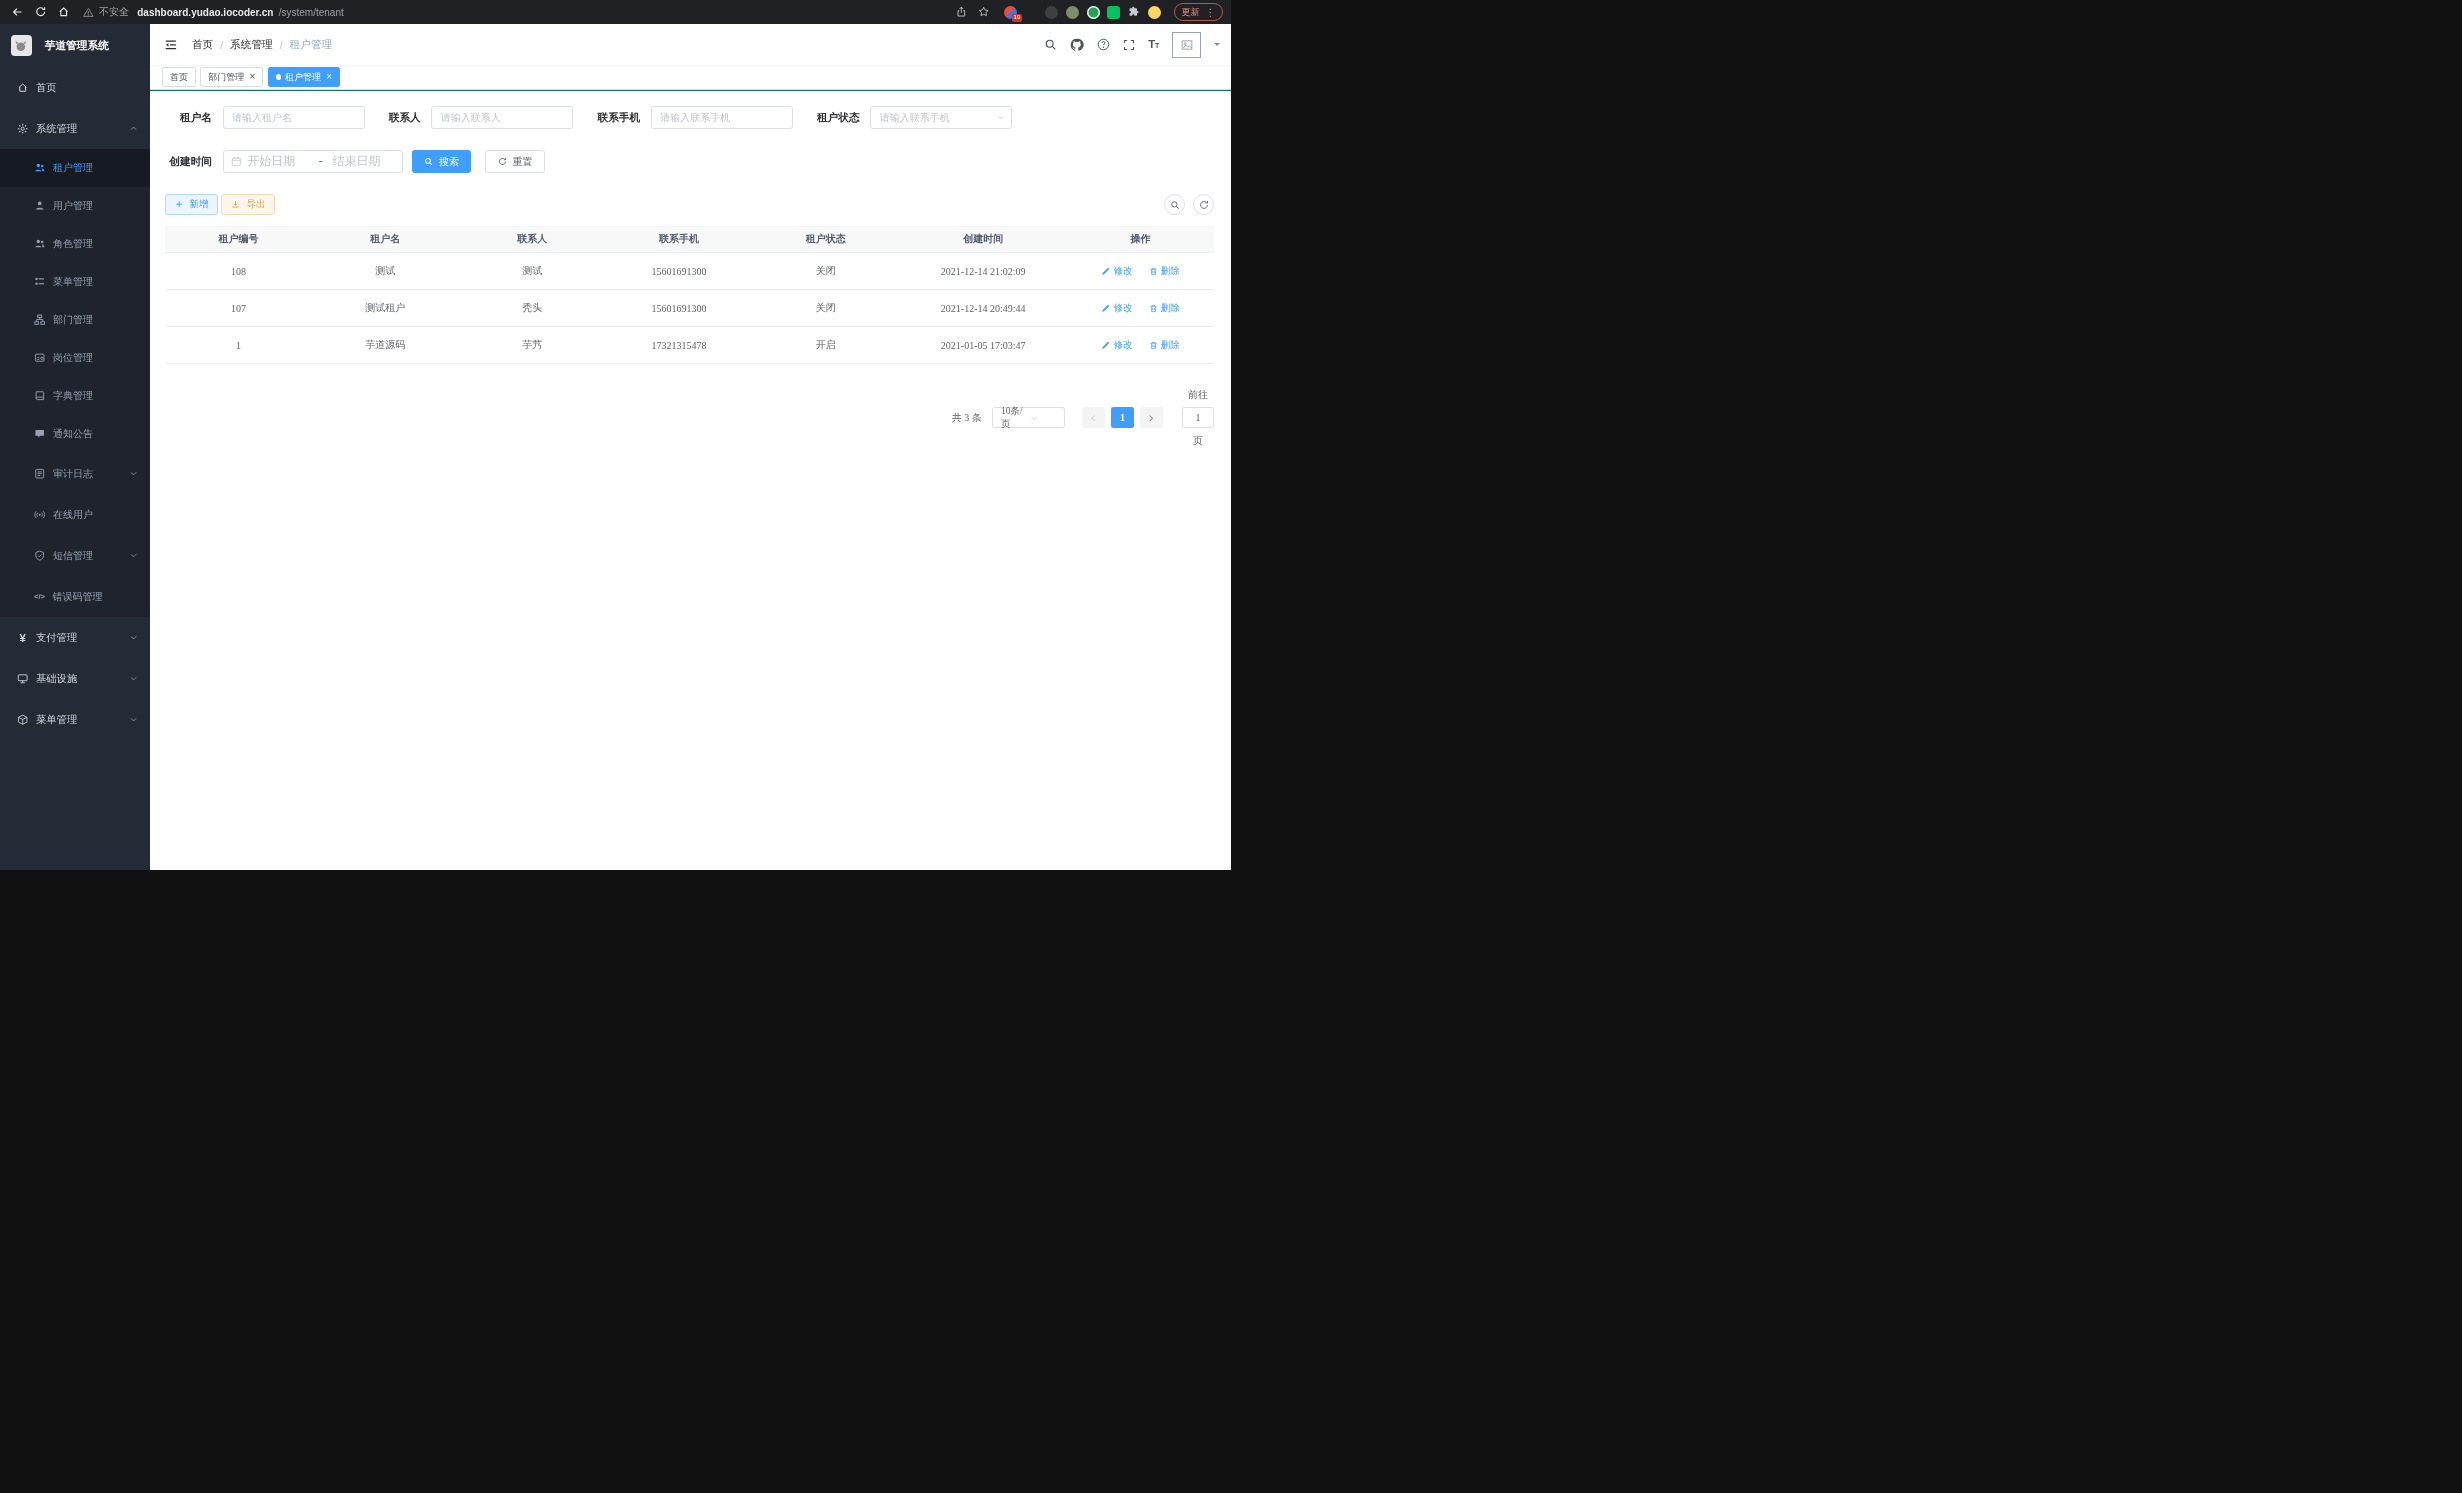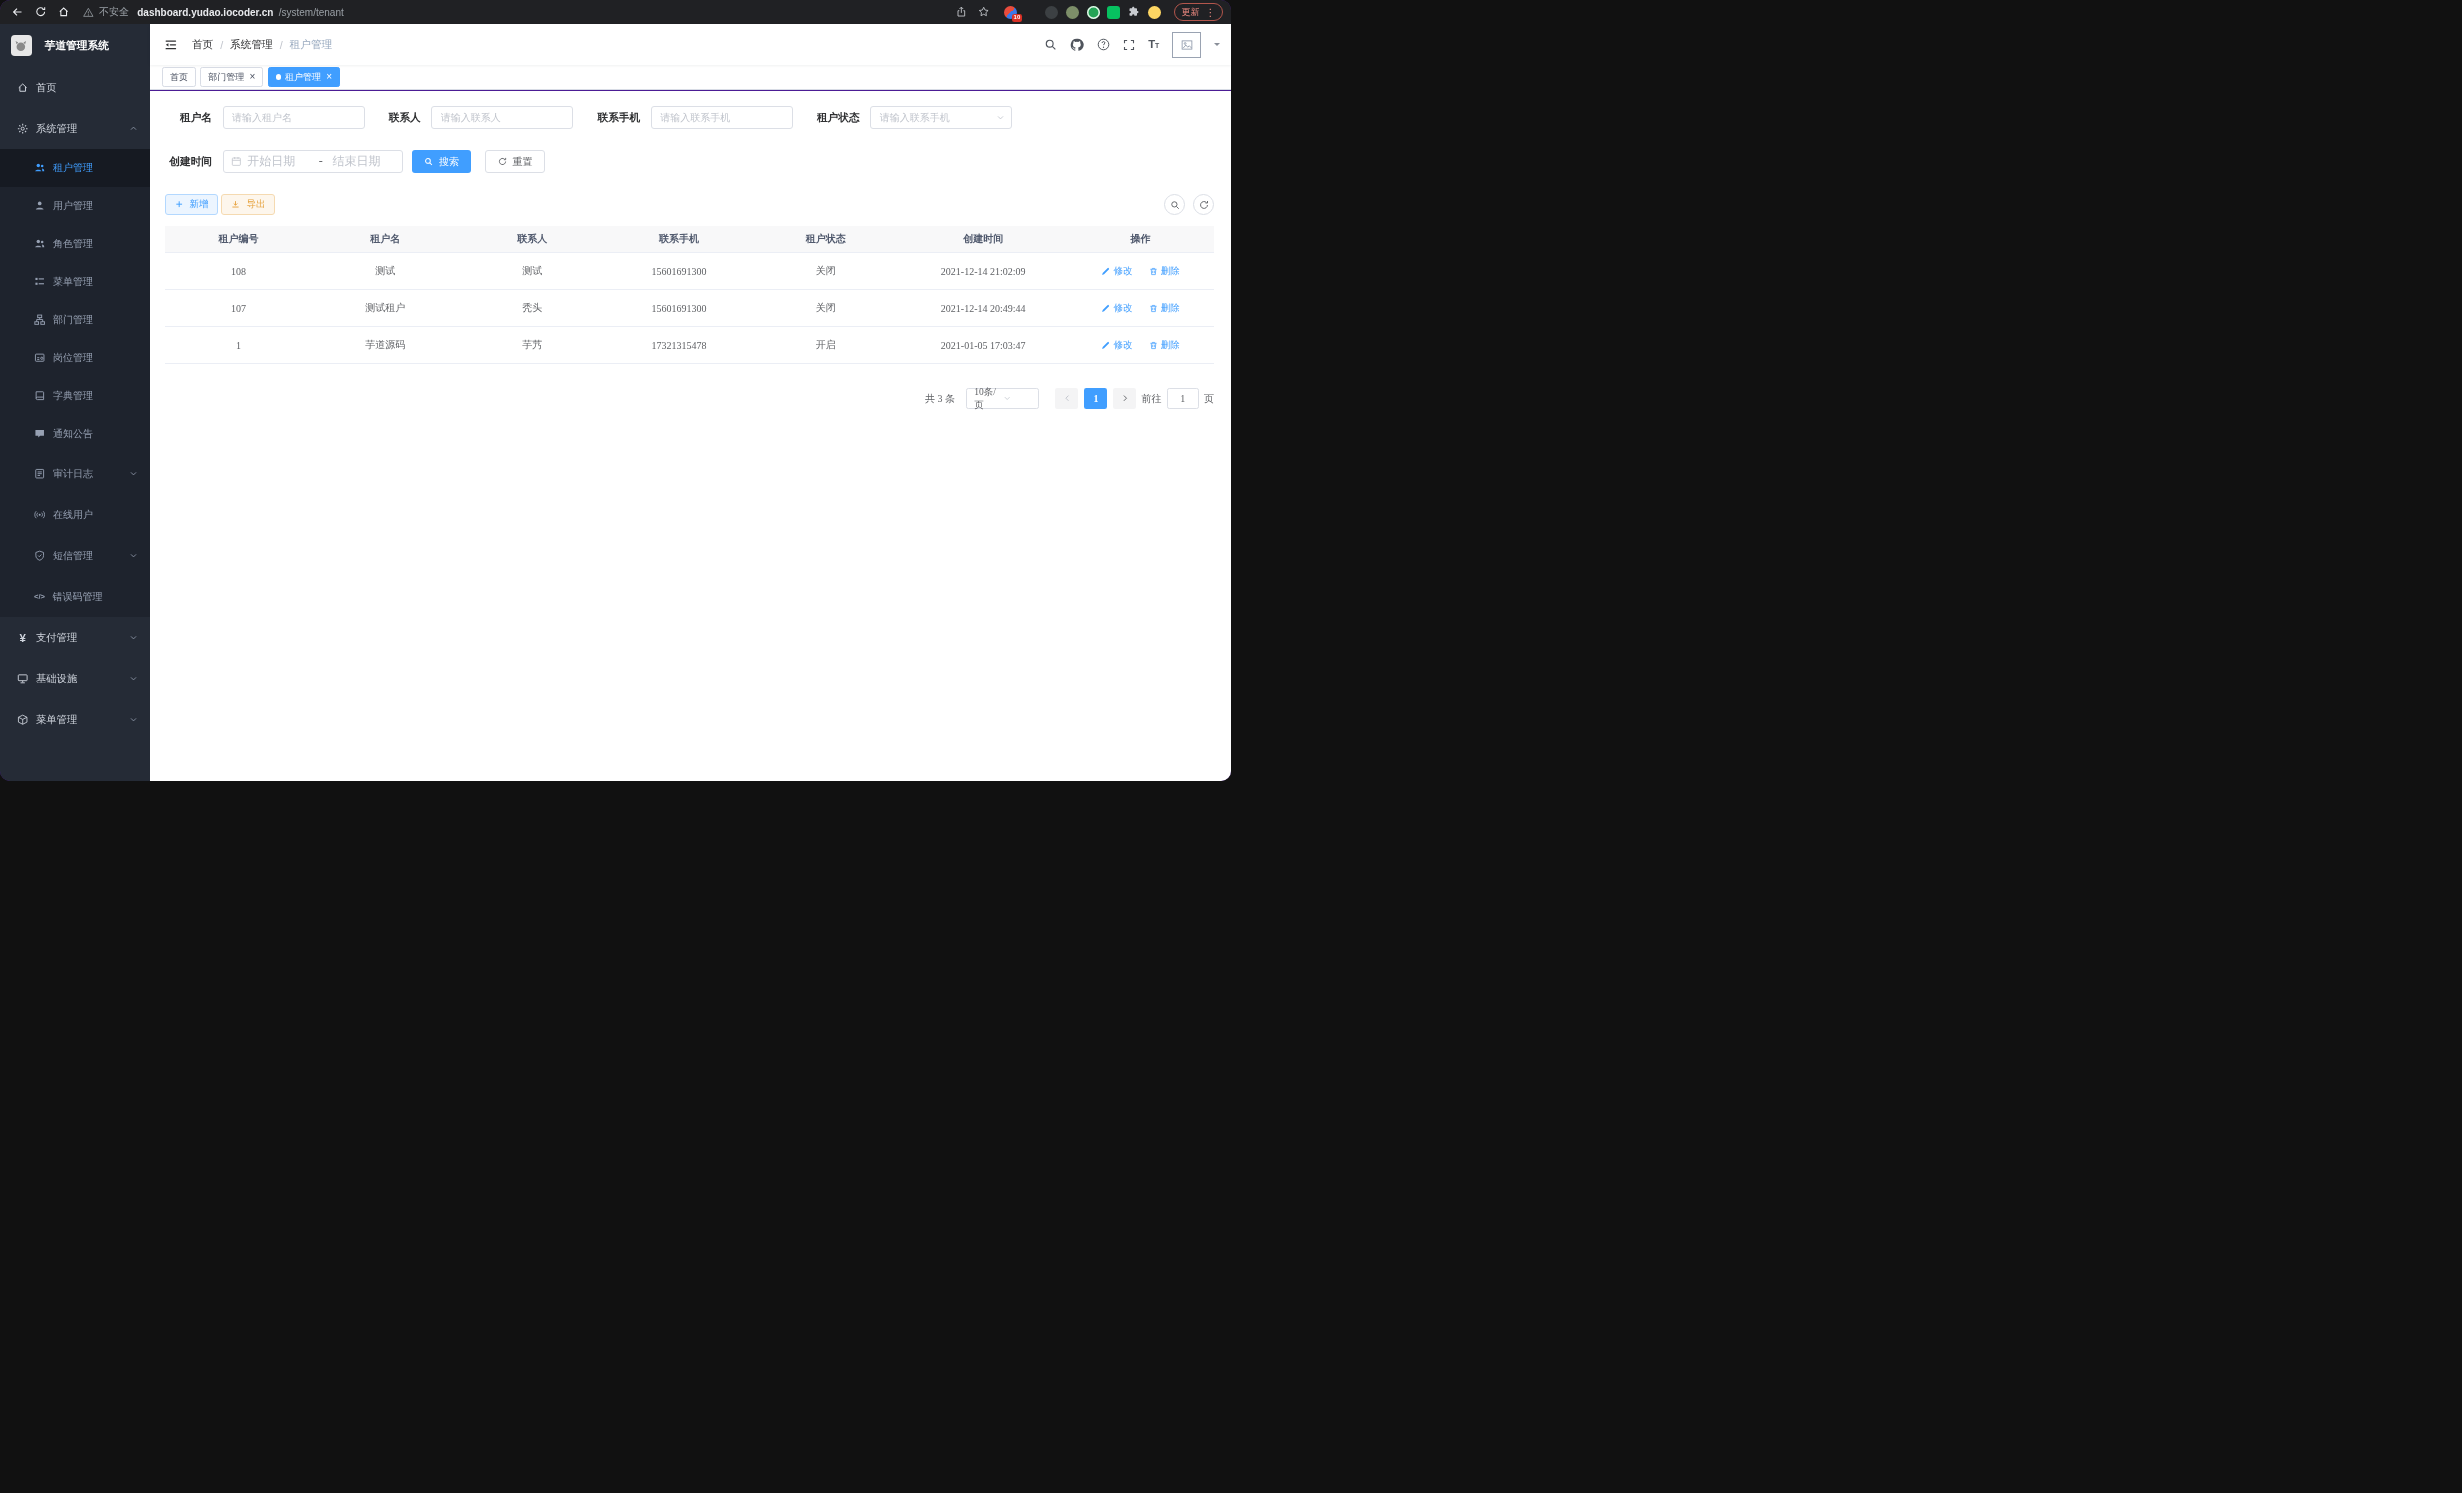--- a/index.html
+++ b/index.html
@@ -1,18 +1,18 @@
 <!DOCTYPE html>
 <html style="font-size:12px"><head>
 <meta charset="utf-8">
 <style>
   * { box-sizing: border-box; }
   html,body { margin:0; padding:0; background:#111; }
   body { font-family:"Liberation Sans","DejaVu Sans",sans-serif; }
-  .screen { position:relative; width:1231px; height:781px; background:#4c1d95; overflow:hidden;border-radius:10px; }
+  .screen { position:relative; width:1231px; height:870px; background:#0f766e; overflow:hidden; }
 
   
   .browser { position:absolute; top:0; left:0; right:0; height:24px; background:#202124; display:flex; align-items:center; padding:0 7.6px; color:#e8eaed; }
   .b-nav { display:flex; align-items:center; gap:12px; padding:0 6px 0 3px; color:#e8eaed; }
   .b-nav .ic { display:flex; }
   .omnibox { flex:1; display:flex; align-items:center; gap:5.3px; min-width:0; padding:0 7.6px; font-size:10px; }
   .sec-label { color:#9aa0a6; margin-right:3px; }
   .url-domain { color:#e8eaed; font-weight:600; }
   .url-path { color:#9aa0a6; }
   .omni-spacer { flex:1; }
@@ -87,21 +87,21 @@
   .grid td { height:37px; text-align:center; border-bottom:0.8px solid #ebeef5; }
   .op-link { color:#409eff; font-size:9.5px; display:inline-flex; align-items:center; gap:3px; margin:0 6.9px; cursor:pointer; }
 
   .pagination { display:flex; align-items:center; justify-content:flex-end; margin-top:24px; font-size:10px; color:#606266; }
   .pg-total { margin-right:10.7px; }
   .pg-size { width:73px; height:21px; border:0.8px solid #dcdfe6; border-radius:2.3px; display:flex; align-items:center; padding:0 5.3px 0 7.6px; font-size:9.5px; color:#606266; margin-right:13.7px; cursor:pointer; }
   .pg-size span { flex:1; }
   .pg-btn { min-width:23px; height:21px; background:#f4f4f5; border-radius:2.3px; display:flex; align-items:center; justify-content:center; color:#606266; margin:0 3px; cursor:pointer; }
   .pg-btn.disabled { color:#c0c4cc; }
   .pg-page { background:#409eff; color:#fff; font-weight:600; }
-  .pg-goto { display:flex; align-items:center; gap:5.3px; margin-left:2px; }
+  .pg-goto { display:flex; align-items:center; gap:5.3px; margin-left:16px;flex-direction:column; }
   .pg-input { width:32px; height:21px; border:0.8px solid #dcdfe6; border-radius:2.3px; text-align:center; font-size:10px; color:#606266; outline:none; font-family:inherit; }
   .ic { display:inline-flex; }
 </style>
 </head>
 <body>
 
 <div class="screen">
 
   <div class="browser">
     <div class="b-nav">

